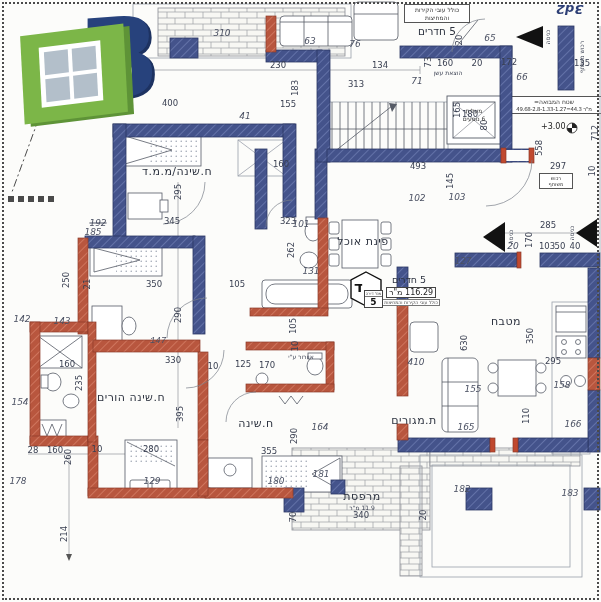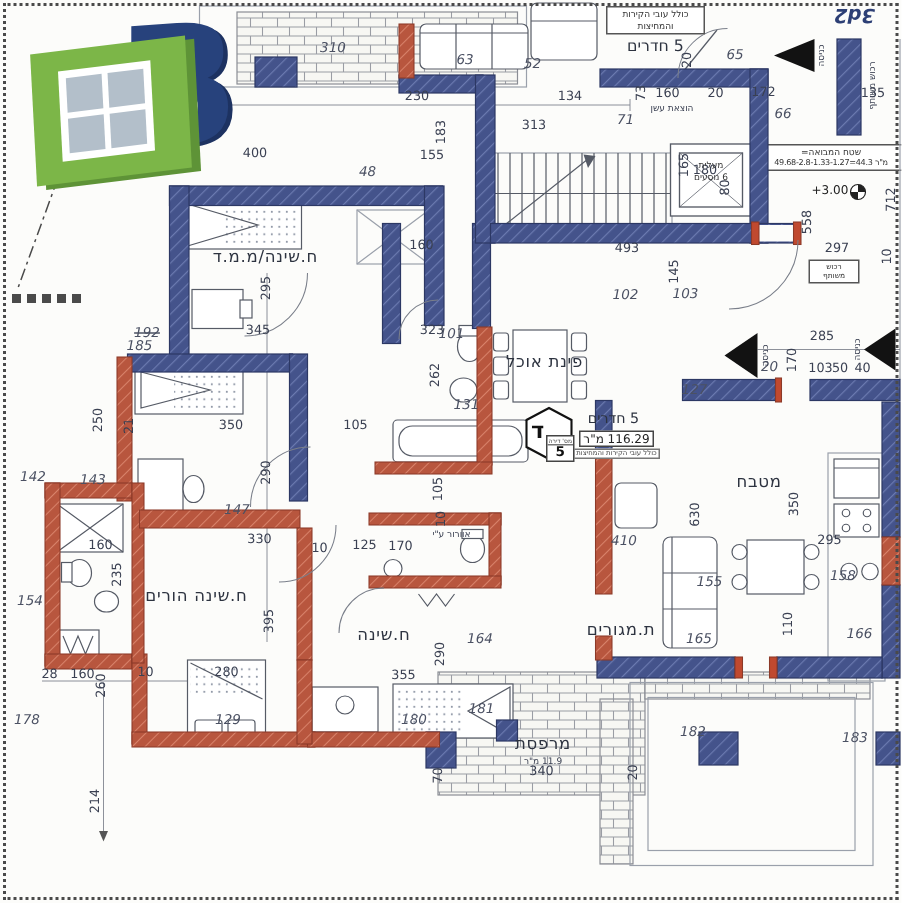--- a/index.html
+++ b/index.html
@@ -329,29 +329,29 @@
   <div id="labels">
       <span class="lbl room rtl" style="left: 177px; top: 171px; transform: translate(-50%, -50%);">ח.שינה/מ.מ.ד</span>
       <span class="lbl room rtl" style="left: 363px; top: 241px; transform: translate(-50%, -50%);">פינת אוכל</span>
       <span class="lbl room rtl" style="left: 506px; top: 321px; transform: translate(-50%, -50%);">מטבח</span>
       <span class="lbl room rtl" style="left: 131px; top: 397px; transform: translate(-50%, -50%);">ח.שינה הורים</span>
       <span class="lbl room rtl" style="left: 256px; top: 423px; transform: translate(-50%, -50%);">ח.שינה</span>
       <span class="lbl room rtl" style="left: 414px; top: 420px; transform: translate(-50%, -50%);">ת.מגורים</span>
       <span class="lbl room rtl" style="left: 362px; top: 496px; transform: translate(-50%, -50%);">מרפסת</span>
       <span class="lbl dim" style="left: 170px; top: 103px; transform: translate(-50%, -50%);">400</span>
       <span class="lbl dim" style="left: 288px; top: 104px; transform: translate(-50%, -50%);">155</span>
-      <span class="lbl dim it" style="left: 245px; top: 116px; transform: translate(-50%, -50%);">48</span>
+      <span class="lbl dim it" style="left: 245px; top: 116px; transform: translate(-50%, -50%);">41</span>
       <span class="lbl dim" style="left: 295px; top: 88px; transform: translate(-50%, -50%) rotate(-90deg);">183</span>
       <span class="lbl dim it" style="left: 222px; top: 33px; transform: translate(-50%, -50%);">310</span>
       <span class="lbl dim" style="left: 148px; top: 66px; transform: translate(-50%, -50%);">50</span>
       <span class="lbl dim" style="left: 278px; top: 65px; transform: translate(-50%, -50%);">230</span>
       <span class="lbl dim" style="left: 380px; top: 65px; transform: translate(-50%, -50%);">134</span>
       <span class="lbl dim it" style="left: 310px; top: 41px; transform: translate(-50%, -50%);">63</span>
       <span class="lbl dim" style="left: 356px; top: 84px; transform: translate(-50%, -50%);">313</span>
-      <span class="lbl dim it" style="left: 355px; top: 44px; transform: translate(-50%, -50%);">52</span>
+      <span class="lbl dim it" style="left: 355px; top: 44px; transform: translate(-50%, -50%);">76</span>
       <span class="lbl dim" style="left: 459px; top: 40px; transform: translate(-50%, -50%) rotate(-90deg);">20</span>
       <span class="lbl dim it" style="left: 490px; top: 38px; transform: translate(-50%, -50%);">65</span>
       <span class="lbl dim" style="left: 428px; top: 62px; transform: translate(-50%, -50%) rotate(-90deg);">73</span>
       <span class="lbl dim" style="left: 445px; top: 63px; transform: translate(-50%, -50%);">160</span>
       <span class="lbl dim" style="left: 477px; top: 63px; transform: translate(-50%, -50%);">20</span>
       <span class="lbl dim" style="left: 509px; top: 62px; transform: translate(-50%, -50%);">172</span>
       <span class="lbl dim it" style="left: 522px; top: 77px; transform: translate(-50%, -50%);">66</span>
       <span class="lbl dim it" style="left: 417px; top: 81px; transform: translate(-50%, -50%);">71</span>
       <span class="lbl dim" style="left: 582px; top: 63px; transform: translate(-50%, -50%);">135</span>
       <span class="lbl dim" style="left: 457px; top: 110px; transform: translate(-50%, -50%) rotate(-90deg);">165</span>
@@ -373,21 +373,21 @@
       <span class="lbl dim" style="left: 575px; top: 246px; transform: translate(-50%, -50%);">40</span>
       <span class="lbl dim it" style="left: 463px; top: 261px; transform: translate(-50%, -50%);">127</span>
       <span class="lbl dim" style="left: 178px; top: 192px; transform: translate(-50%, -50%) rotate(-90deg);">295</span>
       <span class="lbl dim" style="left: 172px; top: 221px; transform: translate(-50%, -50%);">345</span>
       <span class="lbl dim it st" style="left: 98px; top: 223px; transform: translate(-50%, -50%);">192</span>
       <span class="lbl dim it" style="left: 93px; top: 232px; transform: translate(-50%, -50%);">185</span>
       <span class="lbl dim" style="left: 66px; top: 280px; transform: translate(-50%, -50%) rotate(-90deg);">250</span>
       <span class="lbl dim" style="left: 154px; top: 284px; transform: translate(-50%, -50%);">350</span>
       <span class="lbl dim" style="left: 87px; top: 284px; transform: translate(-50%, -50%) rotate(-90deg);">21</span>
       <span class="lbl dim" style="left: 178px; top: 315px; transform: translate(-50%, -50%) rotate(-90deg);">290</span>
-      <span class="lbl dim it" style="left: 158px; top: 341px; transform: translate(-50%, -50%);">147</span>
+      <span class="lbl dim it" style="left: 158px; top: 341px; transform: translate(-50%, -50%); font-family: Liberation Mono, monospace;">147</span>
       <span class="lbl dim" style="left: 173px; top: 360px; transform: translate(-50%, -50%);">330</span>
       <span class="lbl dim it" style="left: 22px; top: 319px; transform: translate(-50%, -50%);">142</span>
       <span class="lbl dim it" style="left: 62px; top: 321px; transform: translate(-50%, -50%);">143</span>
       <span class="lbl dim" style="left: 67px; top: 364px; transform: translate(-50%, -50%);">160</span>
       <span class="lbl dim" style="left: 79px; top: 383px; transform: translate(-50%, -50%) rotate(-90deg);">235</span>
       <span class="lbl dim it" style="left: 20px; top: 402px; transform: translate(-50%, -50%);">154</span>
       <span class="lbl dim" style="left: 180px; top: 414px; transform: translate(-50%, -50%) rotate(-90deg);">395</span>
       <span class="lbl dim" style="left: 151px; top: 449px; transform: translate(-50%, -50%);">280</span>
       <span class="lbl dim" style="left: 97px; top: 449px; transform: translate(-50%, -50%);">10</span>
       <span class="lbl dim" style="left: 68px; top: 457px; transform: translate(-50%, -50%) rotate(-90deg);">260</span>

